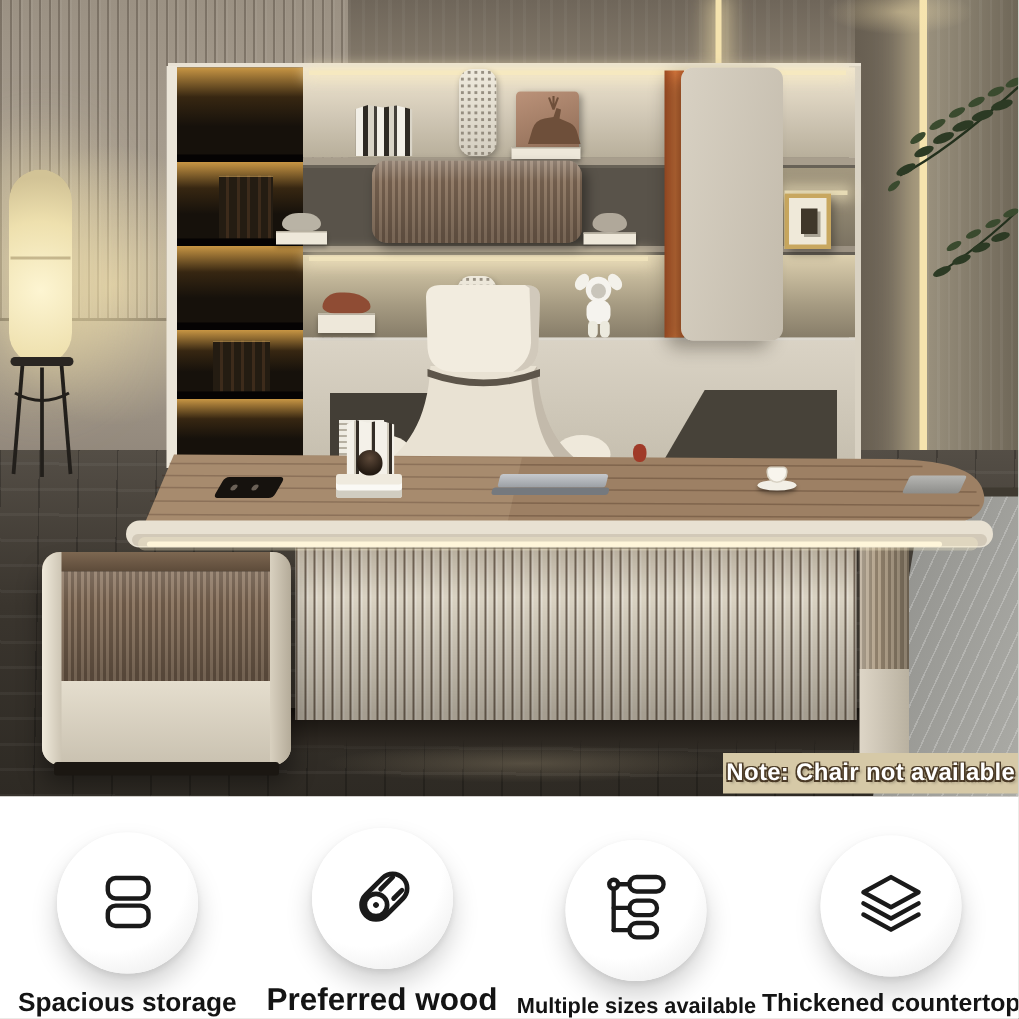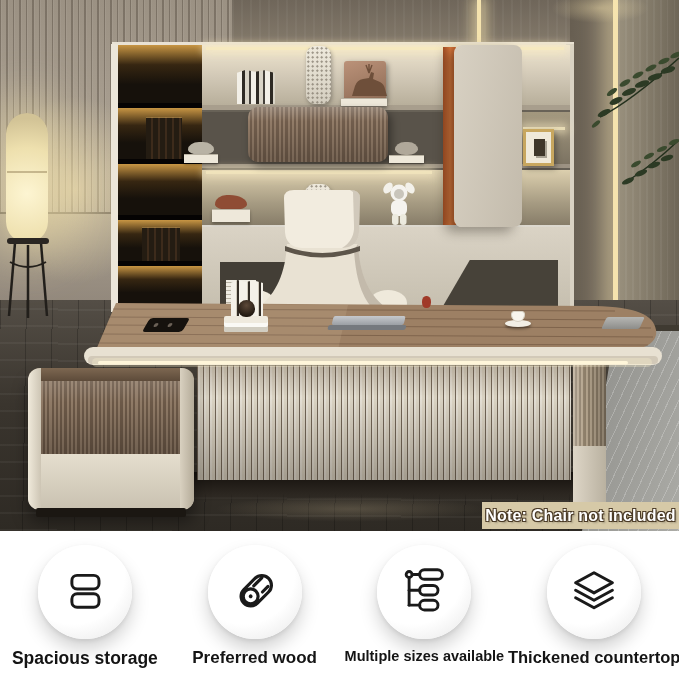--- a/index.html
+++ b/index.html
@@ -190,29 +190,29 @@
     color:var(--note-text,#fff);font-size:16px;font-weight:700;line-height:27px;text-align:center;
     letter-spacing:.2px;
     text-shadow:-1px -1px 0 var(--note-outline,#4a3a26),1px -1px 0 var(--note-outline,#4a3a26),
       -1px 1px 0 var(--note-outline,#4a3a26),1px 1px 0 var(--note-outline,#4a3a26),
       2px 2px 2px rgba(0,0,0,.25);}
 
   
   .features{left:0;top:531px;width:679px;height:148px;background:#fff;display:flex;
     position:absolute;}
   .feature{position:relative;width:25%;height:148px;display:flex;flex-direction:column;
-    align-items:center;}
+    align-items:center;justify-content:flex-end;}
   .feature *{position:static;}
   .fbadge{margin-top:14px;width:94px;height:94px;border-radius:50%;
     background:radial-gradient(circle at 38% 30%,#ffffff 58%,#f4f4f4 76%,#e2e2e2 100%);
     box-shadow:0 10px 18px rgba(0,0,0,.18), 0 2px 4px rgba(0,0,0,.08);
     display:flex;align-items:center;justify-content:center;}
   .fbadge svg{width:56px;height:56px;}
   .flabel{margin-top:9px;font-weight:700;color:#141414;white-space:nowrap;}
-  .fs1{font-size:17.5px;} .fs2{font-size:17px;} .fs3{font-size:16.5px;} .fs4{font-size:14.5px;}
+  .fs1{font-size:17.5px;} .fs2{font-size:21px;} .fs3{font-size:16.5px;} .fs4{font-size:14.5px;}
 </style>
 </head>
 <body>
 
 <div class="stage">
 
   <div class="photo">
 
     <div class="wall-left"></div>
     <div class="wall-left-lower"></div>
@@ -391,21 +391,21 @@
         <ellipse cx="664" cy="61" rx="6" ry="2.5" transform="rotate(-24 664 61)"></ellipse>
         <ellipse cx="676" cy="55" rx="6" ry="2.5" transform="rotate(-24 676 55)"></ellipse>
         <ellipse cx="636" cy="164" rx="5.5" ry="2.3" transform="rotate(-30 636 164)"></ellipse>
         <ellipse cx="649" cy="156" rx="5.5" ry="2.3" transform="rotate(-26 649 156)"></ellipse>
         <ellipse cx="662" cy="149" rx="5.5" ry="2.3" transform="rotate(-24 662 149)"></ellipse>
         <ellipse cx="674" cy="142" rx="5.5" ry="2.3" transform="rotate(-22 674 142)"></ellipse>
         <ellipse cx="596" cy="124" rx="5" ry="2.1" transform="rotate(-40 596 124)"></ellipse>
       </g>
     </svg>
 
-    <div class="note">Note: Chair not included</div>
+    <div class="note">Note: Chair not available</div>
   </div>
 
   <div class="features">
 
     <div class="feature">
       <div class="fbadge">
         <svg viewBox="0 0 64 64" fill="none" stroke="#1a1a1a" stroke-width="3.4" stroke-linecap="round" stroke-linejoin="round">
           <rect x="17" y="13" width="31" height="15.5" rx="6"></rect>
           <rect x="17" y="34" width="31" height="15.5" rx="6"></rect>
         </svg>

